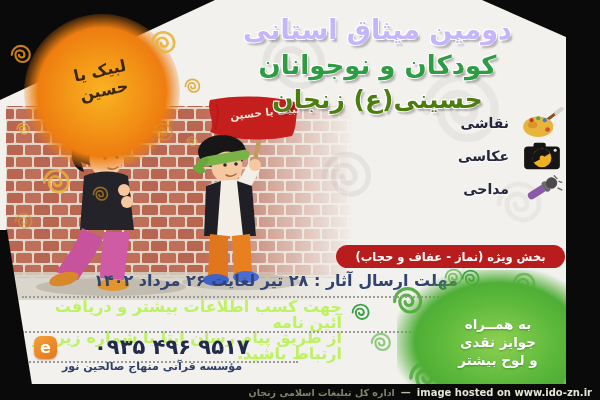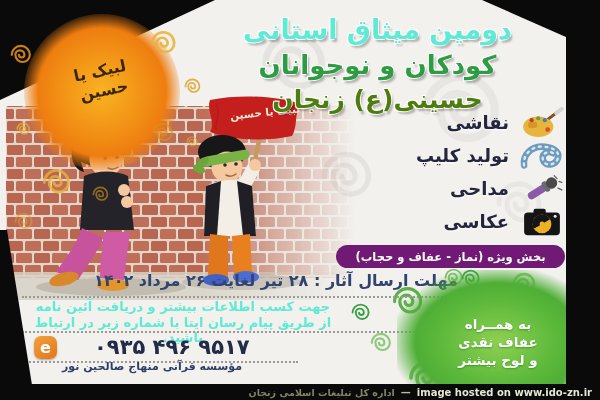--- a/index.html
+++ b/index.html
@@ -26,48 +26,48 @@
   .badge{position:absolute;left:24px;top:14px;width:156px;height:156px;z-index:6;}
   .badge-glow{position:absolute;inset:0;border-radius:50%;
       background:radial-gradient(circle,#f9b322 0%,#f18d14 42%,#ee7d10 58%,rgba(238,125,16,0) 74%);}
   .badge-text{position:absolute;left:28px;top:47px;width:100px;text-align:center;
       transform:rotate(-12deg);color:#3a2506;font-weight:bold;font-size:16px;line-height:20px;direction:rtl;}
 
   
   .title{position:absolute;left:195px;top:12px;width:365px;text-align:center;direction:rtl;z-index:3;}
   .title div{font-weight:bold;
       text-shadow:-1px -1px 0 #fff,1px -1px 0 #fff,-1px 1px 0 #fff,2px 3px 2px rgba(0,0,0,.25);}
-  .t1{color:#5eead4;font-size:27px;line-height:36px;}
+  .t1{color:#c4b5fd;font-size:27px;line-height:36px;}
   .t2{color:#2e9c43;font-size:26px;line-height:35px;text-align:center;}
   .t3{color:#4d7c0f;font-size:25px;line-height:34px;text-align:center;}
 
   .illus{position:absolute;left:6px;top:96px;width:360px;height:204px;z-index:2;}
   .flag-text{position:absolute;left:228px;top:106px;width:74px;text-align:center;transform:rotate(-6deg);
       color:#f5ead9;font-size:10.5px;font-weight:bold;direction:rtl;z-index:3;}
 
   
   .cats{position:absolute;left:378px;top:106px;width:188px;z-index:3;}
   .cat{display:flex;align-items:center;justify-content:flex-end;gap:9px;height:33px;}
-  .cat-label{color:#23263c;font-size:18px;font-weight:bold;direction:rtl;
+  .cat-label{color:#23263c;font-size:14px;font-weight:bold;direction:rtl;
       text-shadow:0 1px 2px rgba(255,255,255,.9);}
   .cat-icon{flex:0 0 auto;width:48px;height:32px;}
 
-  .pill{position:absolute;left:336px;top:245px;width:229px;height:23px;background:#701a75;
+  .pill{position:absolute;left:336px;top:245px;width:229px;height:23px;background:#b91c1c;
       border-radius:12px;color:#fdfcf9;font-size:11.5px;font-weight:bold;direction:rtl;
       display:flex;align-items:center;justify-content:center;z-index:3;}
 
   .deadline{position:absolute;left:20px;top:271px;width:438px;direction:rtl;text-align:right;
       color:#31446e;font-size:16px;font-weight:bold;z-index:3;}
   .dots{position:absolute;height:0;border-bottom:2px dotted #9a9a98;z-index:3;}
   .d1{left:22px;top:296px;width:436px;}
   .d2{left:22px;top:331px;width:436px;}
   .d3{left:22px;top:361px;width:276px;}
 
-  .info{position:absolute;left:24px;top:299px;width:318px;text-align:center;direction:rtl;
-      color:#5eead4;font-size:13px;font-weight:bold;line-height:15.5px;z-index:3;}
+  .info{position:absolute;left:24px;top:299px;width:318px;text-align:right;direction:rtl;
+      color:#bef264;font-size:16px;font-weight:bold;line-height:15.5px;z-index:3;}
 
   .phone-row{position:absolute;left:34px;top:334px;height:26px;display:flex;align-items:center;gap:9px;z-index:3;}
   .eitaa{width:23px;height:23px;border-radius:7px;background:linear-gradient(145deg,#f2a13b,#e2771b);
       color:#fff;font-weight:bold;font-size:16px;display:flex;align-items:center;justify-content:center;
       box-shadow:0 1px 2px rgba(0,0,0,.3);}
   .phone-num{color:#222b47;font-size:21px;font-weight:bold;letter-spacing:2px;direction:ltr;margin-left:28px;}
 
   .orgs{position:absolute;left:18px;top:361px;width:268px;text-align:center;direction:rtl;
       color:#2c3e66;font-weight:bold;font-size:11px;line-height:12.5px;z-index:3;}
 
@@ -189,56 +189,49 @@
         <line x1="44" y1="2" x2="38" y2="6.5" stroke="#d8d4cf" stroke-width="4" stroke-linecap="round"></line>
         <ellipse cx="19" cy="21" rx="16" ry="11" fill="#e7b43c"></ellipse>
         <ellipse cx="13" cy="19" rx="5" ry="3.5" fill="#d8952a"></ellipse>
         <circle cx="12" cy="14" r="2.2" fill="#c2382e"></circle>
         <circle cx="19" cy="12" r="2.2" fill="#58a24a"></circle>
         <circle cx="26" cy="14" r="2.2" fill="#3f7fc1"></circle>
         <circle cx="29" cy="24" r="2.6" fill="#d94f2f"></circle>
       </svg>
     </div>
     <div class="cat">
-      <span class="cat-label">تولید کلیپ</span>
+      <span class="cat-label">عکاسی</span>
       <svg class="cat-icon" viewBox="0 0 46 34">
-        <path d="M4,27 C2,16 12,7 22,7 C34,7 42,12 40,19 C38,27 26,29 24,21 C22,14 30,11 35,14" fill="none" stroke="#6f9cbe" stroke-width="7" stroke-linecap="round"></path>
-        <path d="M4,27 C2,16 12,7 22,7 C34,7 42,12 40,19 C38,27 26,29 24,21 C22,14 30,11 35,14" fill="none" stroke="#dceaf4" stroke-width="2.5" stroke-linecap="round" stroke-dasharray="2 5"></path>
+        <rect x="14" y="3" width="13" height="6" rx="2" fill="#151515"></rect>
+        <rect x="4" y="7" width="38" height="24" rx="4" fill="#151515"></rect>
+        <circle cx="23" cy="19" r="10" fill="#efb124"></circle>
+        <g fill="#151515">
+          <path d="M23,19 L23,9 A10,10 0 0 1 31.6,14 Z"></path>
+          <path d="M23,19 L31.6,24 A10,10 0 0 1 14.4,24 Z" transform="rotate(120 23 19)"></path>
+          <path d="M23,19 L23,9 A10,10 0 0 1 31.6,14 Z" transform="rotate(240 23 19)"></path>
+        </g>
+        <circle cx="23" cy="19" r="2.6" fill="#efb124"></circle>
+        <circle cx="37" cy="11" r="1.6" fill="#e8e8e8"></circle>
       </svg>
     </div>
     <div class="cat">
       <span class="cat-label">مداحی</span>
       <svg class="cat-icon" viewBox="0 0 46 34">
         <g transform="rotate(-32 23 17)">
           <rect x="6" y="13" width="22" height="8" rx="4" fill="#8a5aa8"></rect>
           <rect x="25" y="11" width="6" height="12" rx="3" fill="#6a6a6a"></rect>
           <circle cx="35" cy="17" r="6" fill="#4a4a4a"></circle>
         </g>
         <g stroke="#666" stroke-width="1.4" stroke-linecap="round">
           <line x1="36" y1="3" x2="39" y2="6"></line>
             <line x1="41" y1="9" x2="44" y2="10"></line>
           <line x1="40" y1="16" x2="44" y2="18"></line>
         </g>
       </svg>
     </div>
-    <div class="cat">
-      <span class="cat-label">عکاسی</span>
-      <svg class="cat-icon" viewBox="0 0 46 34">
-        <rect x="14" y="3" width="13" height="6" rx="2" fill="#151515"></rect>
-        <rect x="4" y="7" width="38" height="24" rx="4" fill="#151515"></rect>
-        <circle cx="23" cy="19" r="10" fill="#efb124"></circle>
-        <g fill="#151515">
-          <path d="M23,19 L23,9 A10,10 0 0 1 31.6,14 Z"></path>
-          <path d="M23,19 L31.6,24 A10,10 0 0 1 14.4,24 Z" transform="rotate(120 23 19)"></path>
-          <path d="M23,19 L23,9 A10,10 0 0 1 31.6,14 Z" transform="rotate(240 23 19)"></path>
-        </g>
-        <circle cx="23" cy="19" r="2.6" fill="#efb124"></circle>
-        <circle cx="37" cy="11" r="1.6" fill="#e8e8e8"></circle>
-      </svg>
-    </div>
   </div>
 
   <div class="pill">بخش ویژه (نماز - عفاف و حجاب)</div>
 
   <div class="deadline">مهلت ارسال آثار : ۲۸ تیر لغایت ۲۶ مرداد ۱۴۰۲</div>
   <svg class="spirals sp-mini1">
     <use href="#sw" transform="translate(1,1) scale(0.8)" color="#3aa047"></use>
   </svg>
   <div class="dots d1"></div>
 
@@ -258,21 +251,21 @@
   <div class="dots d3"></div>
 
   <div class="orgs">
     <div>مؤسسه قرآنی منهاج صالحین نور</div>
   </div>
 
   <div class="prize">
     <div class="prize-glow"></div>
     <div class="prize-text">
       <div>به همــراه</div>
-      <div>عفاف نقدی</div>
+      <div>جوایز نقدی</div>
       <div>و لوح بیشتر</div>
     </div>
   </div>
 
   <svg class="spirals sp-green">
     <use href="#sw" transform="translate(30,24) scale(1.3)" color="#4aa834" opacity="0.9"></use>
     <use href="#sw" transform="translate(82,6) scale(0.8)" color="#62b94a" opacity="0.8"></use>
     <use href="#sw" transform="translate(150,10) scale(1.0)" color="#55b13c" opacity="0.7"></use>
     <use href="#sw" transform="translate(205,30) scale(0.9)" color="#4aa834" opacity="0.8"></use>
     <use href="#sw" transform="translate(214,82) scale(1.1)" color="#58b540" opacity="0.8"></use>

